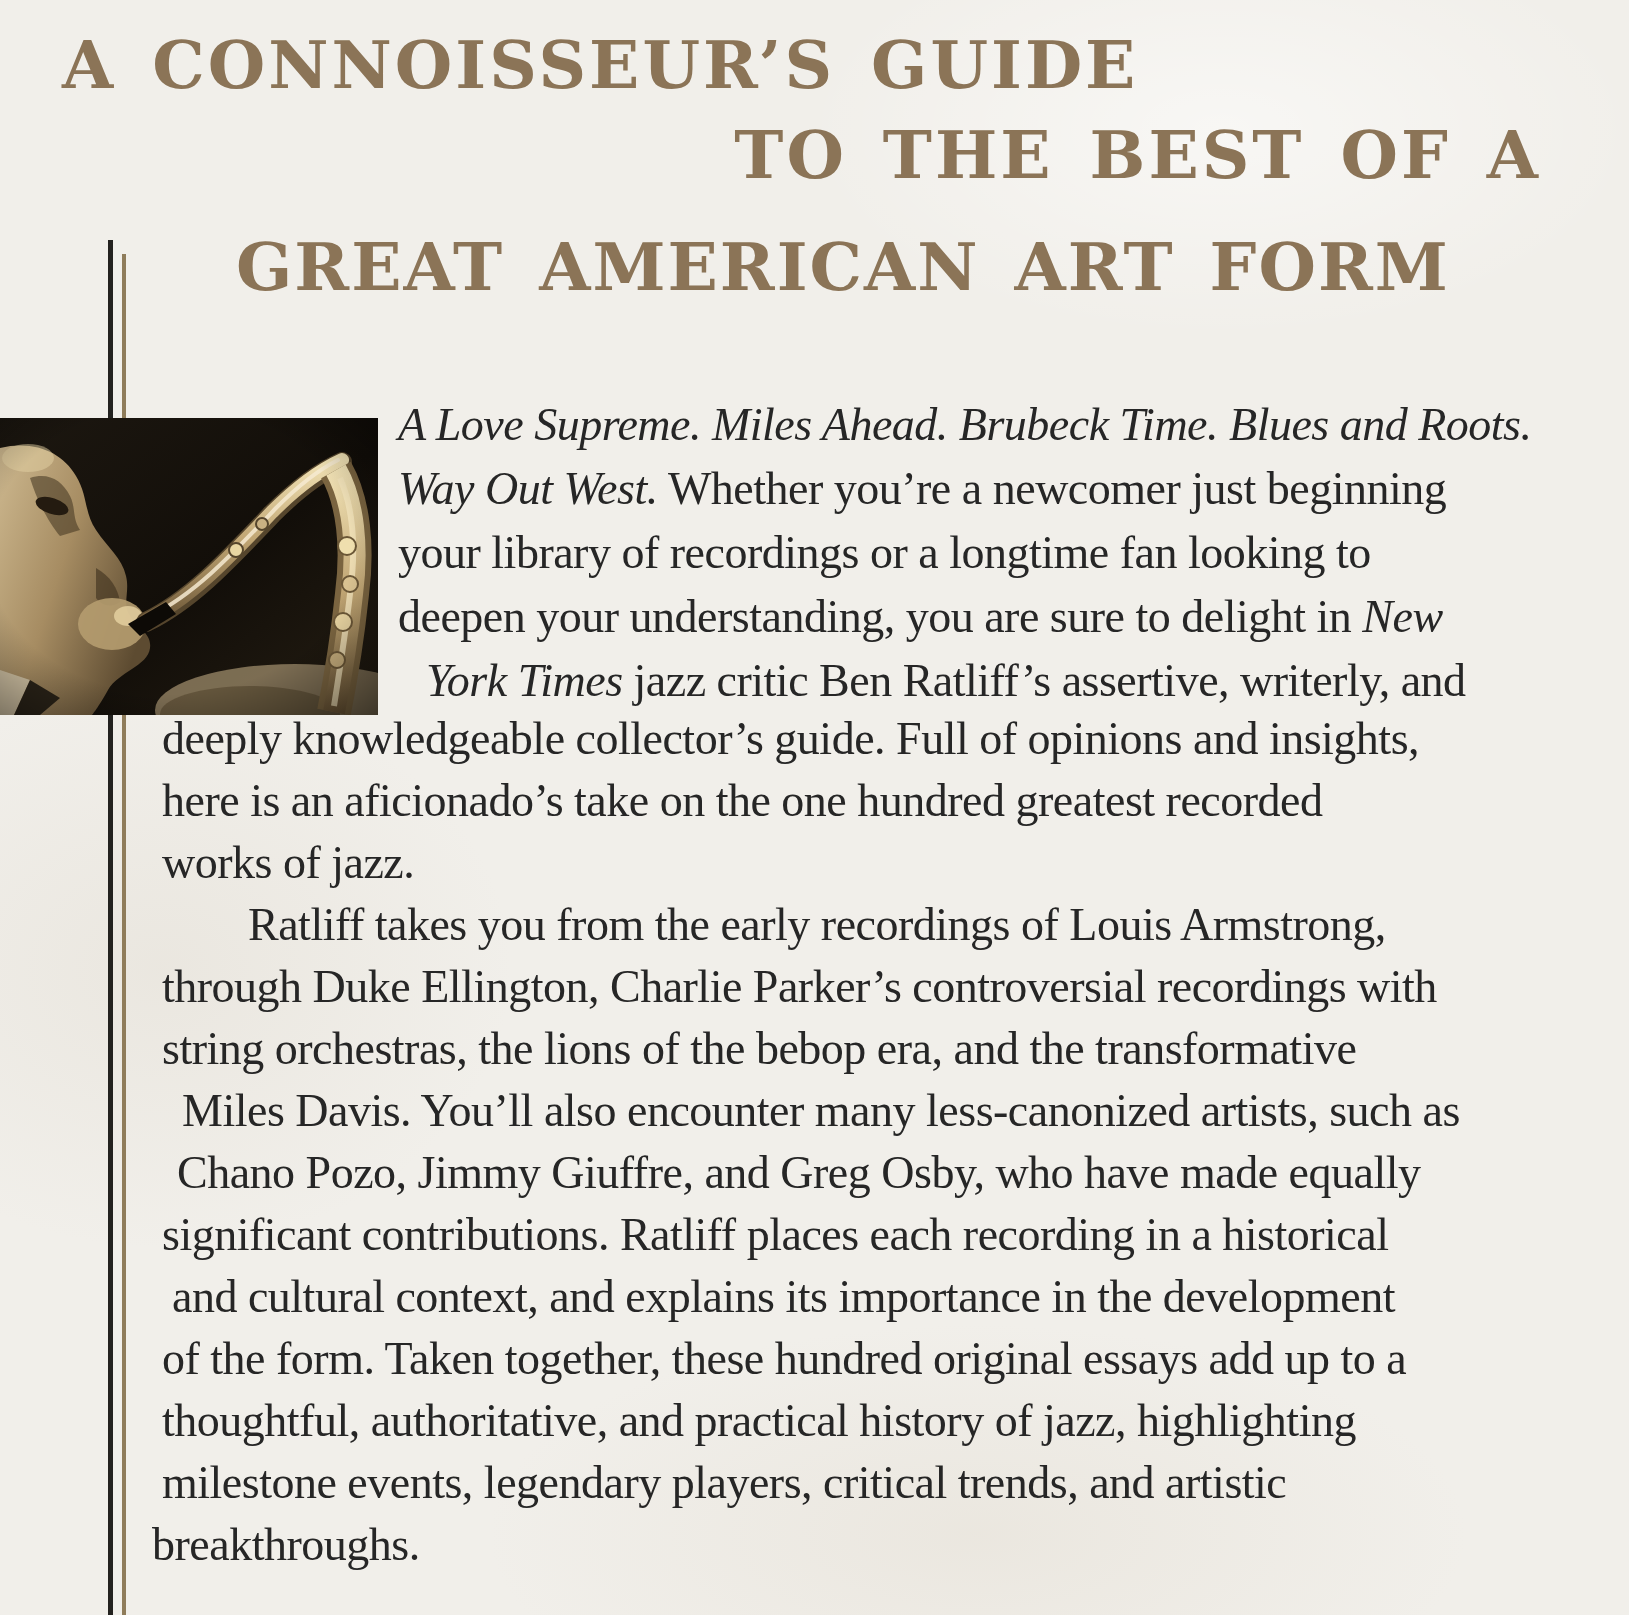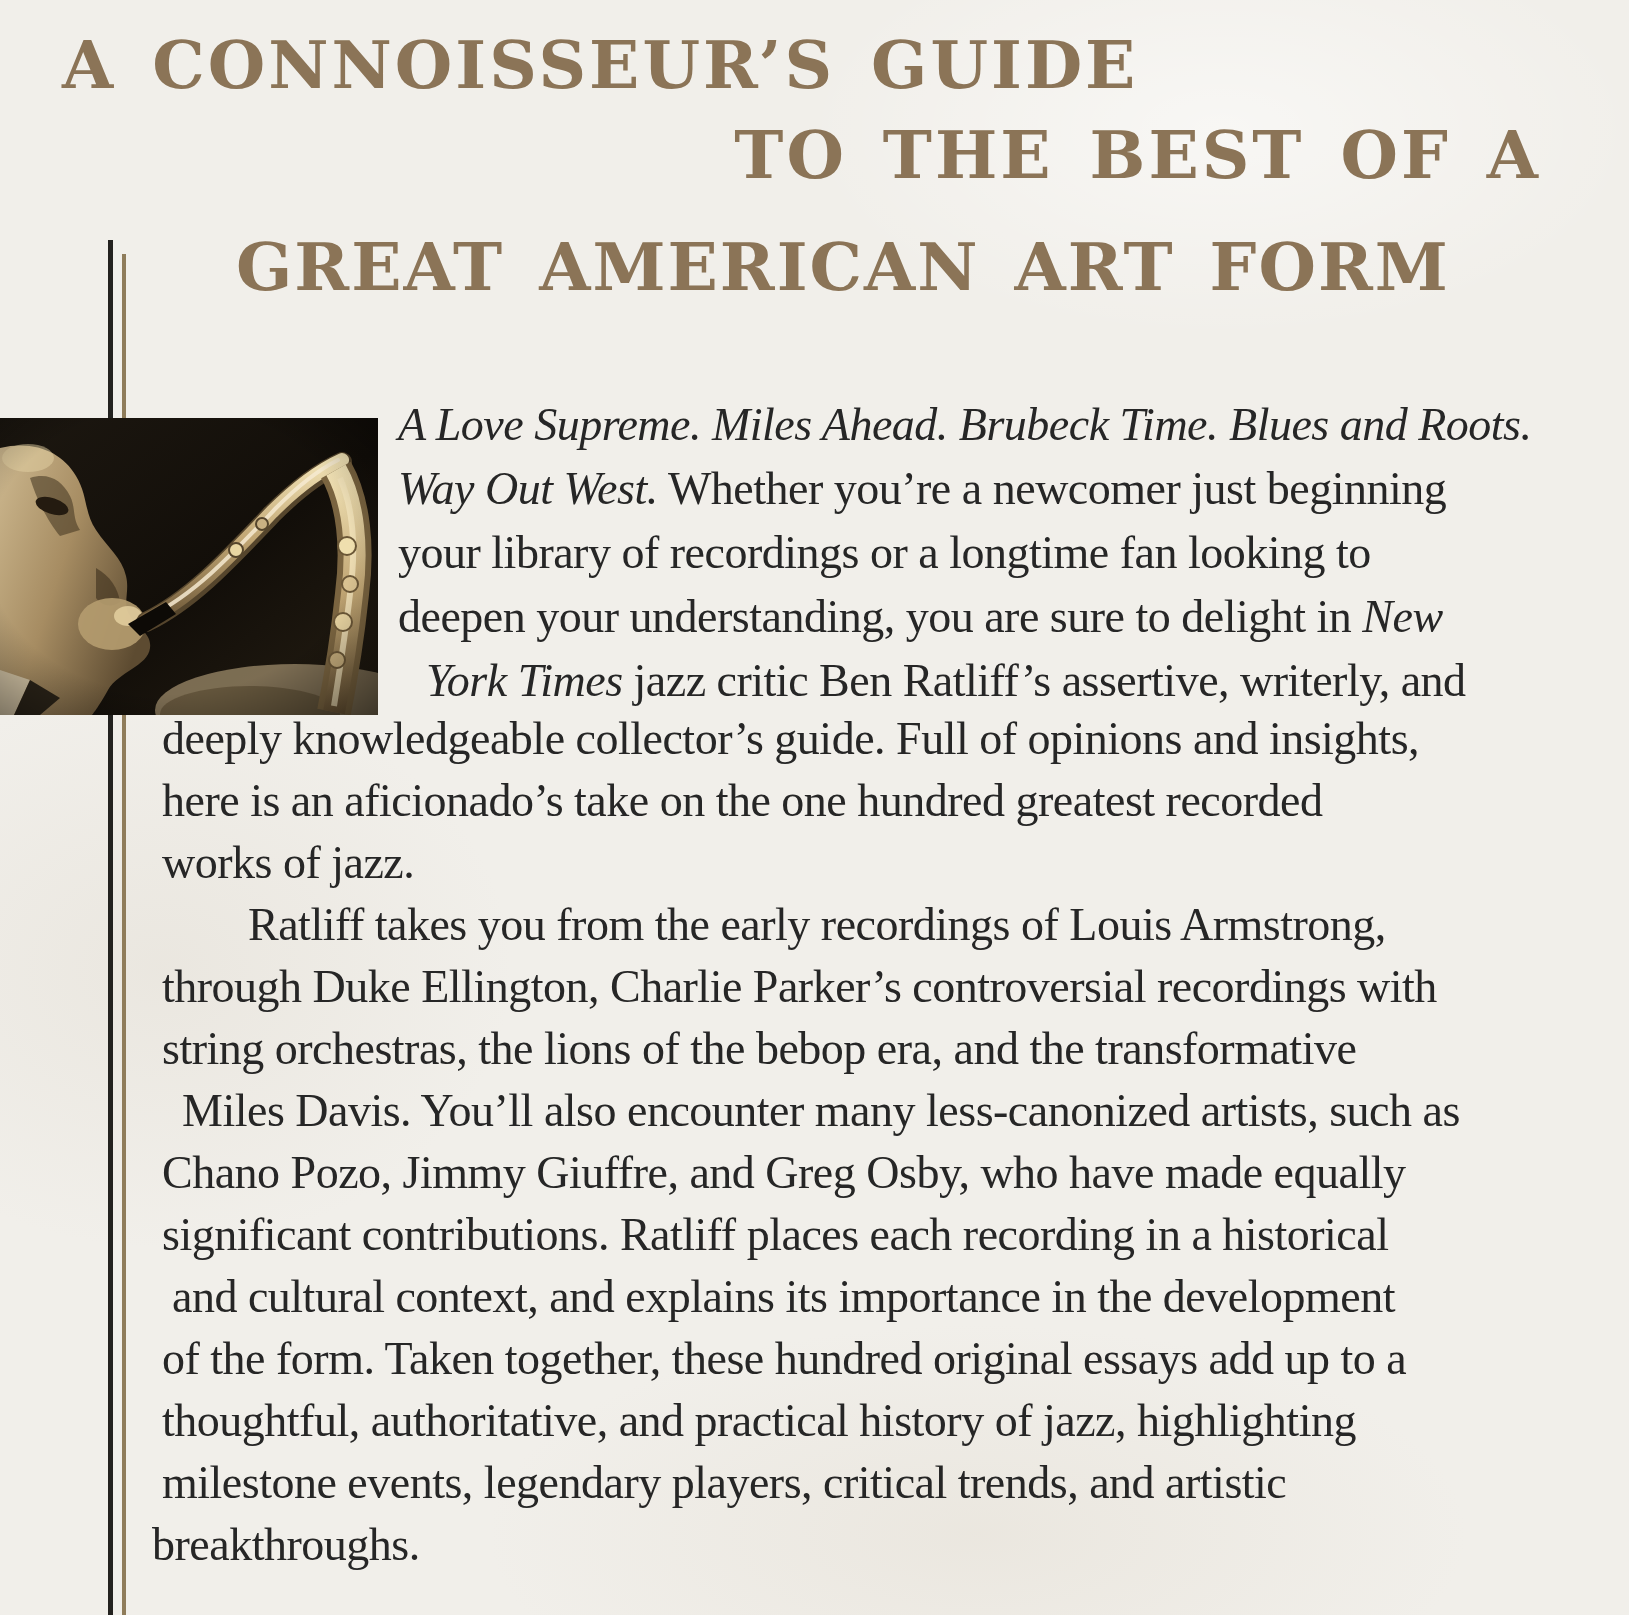--- a/index.html
+++ b/index.html
@@ -137,20 +137,20 @@
     <div class="line" style="left: 398px; top: 658px; margin-left: 28px;"><span class="it">York Times</span><span> jazz critic Ben Ratliff’s assertive, writerly, and</span></div>
   </div>
 <div id="full-lines">
     <div class="line" style="left: 162px; top: 716px;"><span>deeply knowledgeable collector’s guide. Full of opinions and insights,</span></div>
     <div class="line" style="left: 162px; top: 778px;"><span>here is an aficionado’s take on the one hundred greatest recorded</span></div>
     <div class="line" style="left: 162px; top: 840px;"><span>works of jazz.</span></div>
     <div class="line" style="left: 248px; top: 902px;"><span>Ratliff takes you from the early recordings of Louis Armstrong,</span></div>
     <div class="line" style="left: 162px; top: 964px;"><span>through Duke Ellington, Charlie Parker’s controversial recordings with</span></div>
     <div class="line" style="left: 162px; top: 1026px;"><span>string orchestras, the lions of the bebop era, and the transformative</span></div>
     <div class="line" style="left: 162px; top: 1088px; margin-left: 20px;"><span>Miles Davis. You’ll also encounter many less-canonized artists, such as</span></div>
-    <div class="line" style="left: 162px; top: 1150px;"><span>Chano Pozo, Jimmy Giuffre, and Greg Osby, who have made equally</span></div>
+    <div class="line" style="left: 177px; top: 1150px;"><span>Chano Pozo, Jimmy Giuffre, and Greg Osby, who have made equally</span></div>
     <div class="line" style="left: 162px; top: 1212px;"><span>significant contributions. Ratliff places each recording in a historical</span></div>
     <div class="line" style="left: 172px; top: 1274px;"><span>and cultural context, and explains its importance in the development</span></div>
     <div class="line" style="left: 162px; top: 1336px;"><span>of the form. Taken together, these hundred original essays add up to a</span></div>
     <div class="line" style="left: 162px; top: 1398px;"><span>thoughtful, authoritative, and practical history of jazz, highlighting</span></div>
     <div class="line" style="left: 162px; top: 1460px;"><span>milestone events, legendary players, critical trends, and artistic</span></div>
     <div class="line" style="left: 152px; top: 1522px;"><span>breakthroughs.</span></div>
   </div>
 
 </body></html>

